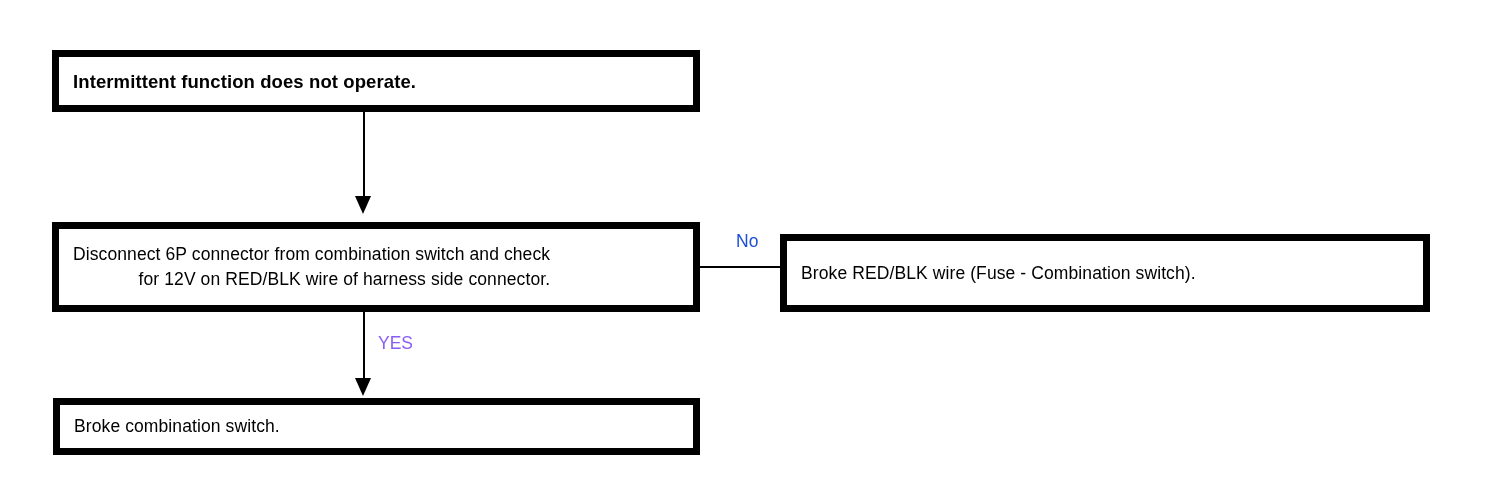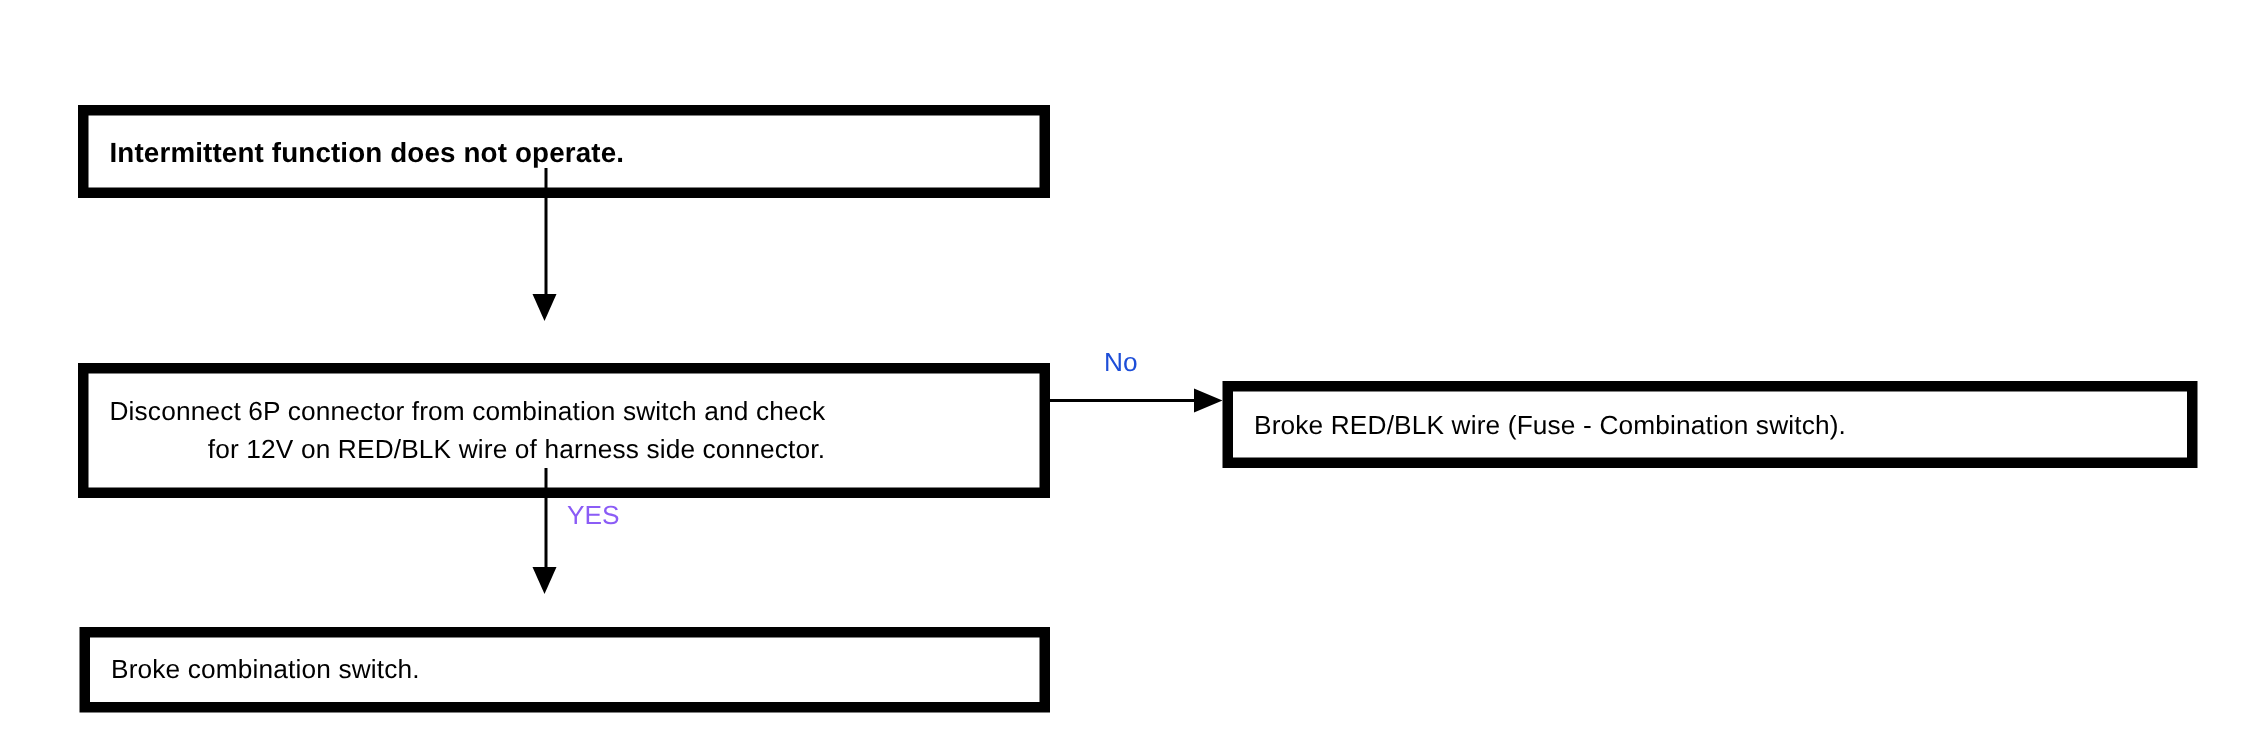--- a/index.html
+++ b/index.html
@@ -25,39 +25,38 @@
   }
 
   
   .node {
     position: absolute;
     box-sizing: border-box;
     background: #ffffff;
     border: 7px solid #000000;
     display: flex;
     align-items: center;
-    margin-top: 20px;
   }
   .node .node-text {
     display: block;
     padding: 0 14px;
     font-size: 17.5px;
     line-height: 25px;
     color: #000000;
     white-space: pre-line;
     letter-spacing: 0.1px;
   }
   .node.bold .node-text {
     font-weight: bold;
     font-size: 18.5px;
   }
 
   #node-start  { left: 52px;  top: 50px;  width: 648px; height: 62px; }
   #node-check  { left: 52px;  top: 222px; width: 648px; height: 90px; text-align: right; }
-  #node-broken { left: 815px; top: 234px; width: 650px; height: 58px; }
+  #node-broken { left: 780px; top: 234px; width: 650px; height: 78px; }
   #node-result { left: 53px;  top: 398px; width: 647px; height: 57px; }
 
   
   .conn-v {
     position: absolute;
     width: 2px;
     background: #000000;
   }
   .conn-h {
     position: absolute;

